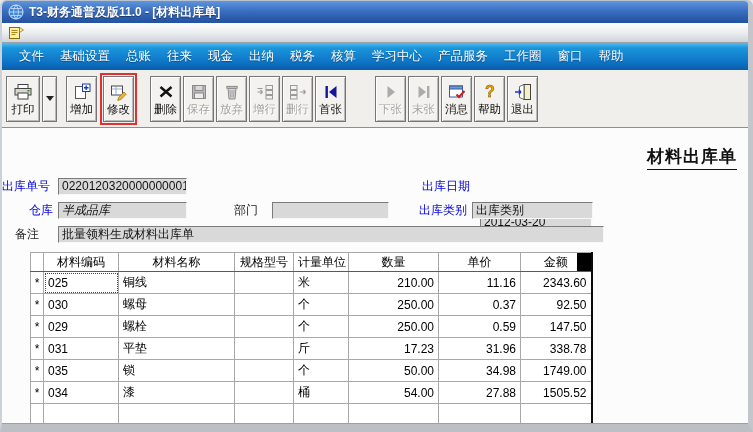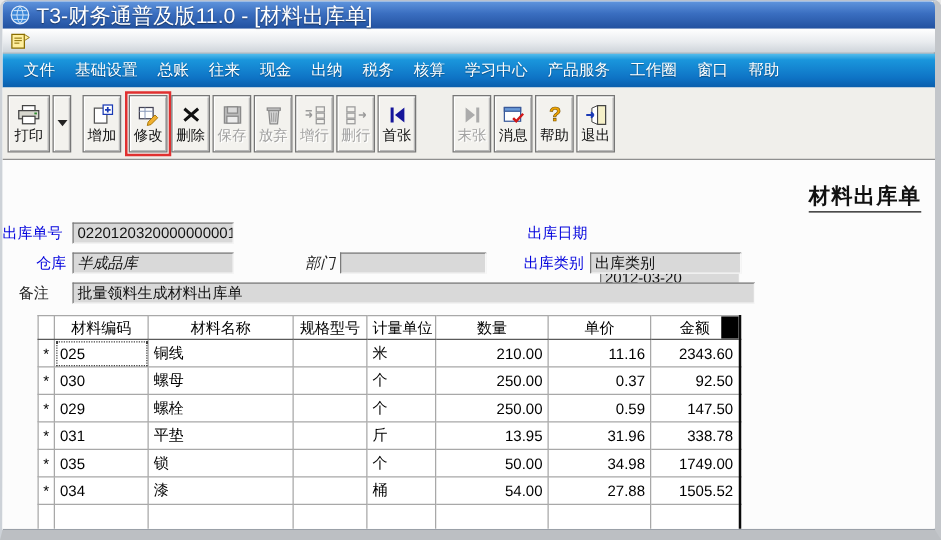--- a/index.html
+++ b/index.html
@@ -11,21 +11,21 @@
     border-right:5px solid #c3c6ca; border-bottom:8px solid #bcbfc3;
     border-radius:6px 6px 0 0;
     box-shadow:inset -1px 0 0 #9aa0a8, inset 0 -1px 0 #9aa0a8;
   }
   
   .titlebar{
     height:22px; display:flex; align-items:center; gap:5px; padding:0 6px;
     background:linear-gradient(180deg,#5f95dd 0%,#3a6ec0 45%,#22519f 100%);
     border-radius:4px 4px 0 0;
   }
-  .title-text{ color:#fff; font-size:17px; font-weight:normal; text-shadow:0 1px 1px rgba(0,0,0,.45); white-space:nowrap; }
+  .title-text{ color:#fff; font-size:12px; font-weight:bold; text-shadow:0 1px 1px rgba(0,0,0,.45); white-space:nowrap; }
   .app-icon{ width:16px; height:16px; display:inline-flex; }
   
   .subbar{
     height:20px; display:flex; align-items:center; padding:0 6px;
     background:linear-gradient(180deg,#ffffff 0%,#e9ecef 55%,#ced4da 100%);
     border-bottom:1px solid #9aa3ad;
   }
   .doc-icon{ width:17px; height:16px; display:inline-flex; }
   
   .menubar{
@@ -47,21 +47,21 @@
     background:#f3f2ee; border:1px solid #767676;
     box-shadow:inset 1px 1px 0 #ffffff, inset -1px -1px 0 #b9b9b9;
     font-family:"Liberation Sans", sans-serif;
   }
   .tbtn .lbl{ font-size:11.5px; color:#111; line-height:12px; white-space:nowrap; }
   .tbtn.disabled .lbl{ color:#a2a2a2; text-shadow:1px 1px 0 #fff; }
   .tbtn.wide{ width:34px; }
   .tbtn.drop{ width:15px; }
   .icon{ width:20px; height:19px; display:flex; align-items:center; justify-content:center; }
   .caret{ width:0; height:0; border-left:4px solid transparent; border-right:4px solid transparent; border-top:5px solid #222; }
-  .red-wrap{ border:2px solid #e03030; padding:1px; margin:0 0 0 1px; height:52px; display:flex; align-items:center; }
+  .red-wrap{ border:2px solid #e03030; padding:1px; margin:0 13px 0 1px; height:52px; display:flex; align-items:center; }
   .red-wrap .tbtn{ margin:0; }
   .gap-sm{ width:7px; flex:0 0 auto; } .gap-lg{ width:27px; flex:0 0 auto; }
   
   .content{ position:relative; height:295px; background:#fcfcfc; overflow:hidden; }
   .doc-title{
     position:absolute; top:17px; right:11px; font-size:17px; font-weight:bold;
     letter-spacing:1px; color:#111; border-bottom:1.5px solid #111; padding-bottom:1px;
   }
   .flabel{ position:absolute; font-size:12px; line-height:17px; white-space:nowrap; }
   .flabel.blue{ color:#0000dd; } .flabel.dark{ color:#222; }
@@ -217,20 +217,28 @@
             <rect x="3.5" y="3" width="2.4" height="12" fill="#15159a"></rect>
             <path d="M14.5 3v12L7 9z" fill="#15159a"></path>
           </svg>
       </span>
         <span class="lbl">首张</span>
     </button>
     <span class="gap-lg"></span>
     <button class="tbtn disabled">
       <span class="icon">
         <svg viewBox="0 0 18 18" width="18" height="18">
+            <path d="M5.5 3v12l7.5-6z" fill="#ababab"></path>
+          </svg>
+      </span>
+        <span class="lbl">下张</span>
+    </button>
+    <button class="tbtn disabled">
+      <span class="icon">
+        <svg viewBox="0 0 18 18" width="18" height="18">
             <path d="M3.5 3v12L11 9z" fill="#ababab"></path>
             <rect x="12" y="3" width="2.4" height="12" fill="#ababab"></rect>
           </svg>
       </span>
         <span class="lbl">末张</span>
     </button>
     <button class="tbtn">
       <span class="icon">
         <svg viewBox="0 0 18 18" width="18" height="18">
             <rect x="1.5" y="3" width="13" height="11" fill="#fff" stroke="#3a5a9a"></rect>
@@ -263,21 +271,21 @@
   <div class="content">
     <div class="doc-title">材料出库单</div>
 
     <span class="flabel blue" style="left:0;top:50px;">出库单号</span>
     <div class="field" style="left:56px;top:50px;width:129px;">02201203200000000010</div>
     <span class="flabel blue" style="left:420px;top:50px;">出库日期</span>
     <div class="field" style="left:478px;top:50px;width:112px;margin-top:36px;">2012-03-20</div>
 
     <span class="flabel blue" style="left:27px;top:74px;">仓库</span>
     <div class="field" style="left:56px;top:74px;width:129px;font-style:italic;">半成品库</div>
-    <span class="flabel dark" style="left:242px;top:74px;font-style:italic;">部门</span>
+    <span class="flabel dark" style="left:232px;top:74px;">部门</span>
     <div class="field" style="left:270px;top:74px;width:117px;"></div>
     <span class="flabel blue" style="left:417px;top:74px;">出库类别</span>
     <div class="field" style="left:470px;top:74px;width:121px;">出库类别</div>
 
     <span class="flabel dark" style="left:13px;top:98px;">备注</span>
     <div class="field" style="left:56px;top:98px;width:546px;">批量领料生成材料出库单</div>
 
     <div class="grid">
       <table>
         <colgroup>
@@ -330,21 +338,21 @@
           <td class="num">250.00</td>
           <td class="num">0.59</td>
           <td class="num">147.50</td>
         </tr>
         <tr>
           <td class="ind">*</td>
           <td>031</td>
           <td>平垫</td>
           <td></td>
           <td>斤</td>
-          <td class="num">13.95</td>
+          <td class="num">17.23</td>
           <td class="num">31.96</td>
           <td class="num">338.78</td>
         </tr>
         <tr>
           <td class="ind">*</td>
           <td>035</td>
           <td>锁</td>
           <td></td>
           <td>个</td>
           <td class="num">50.00</td>

